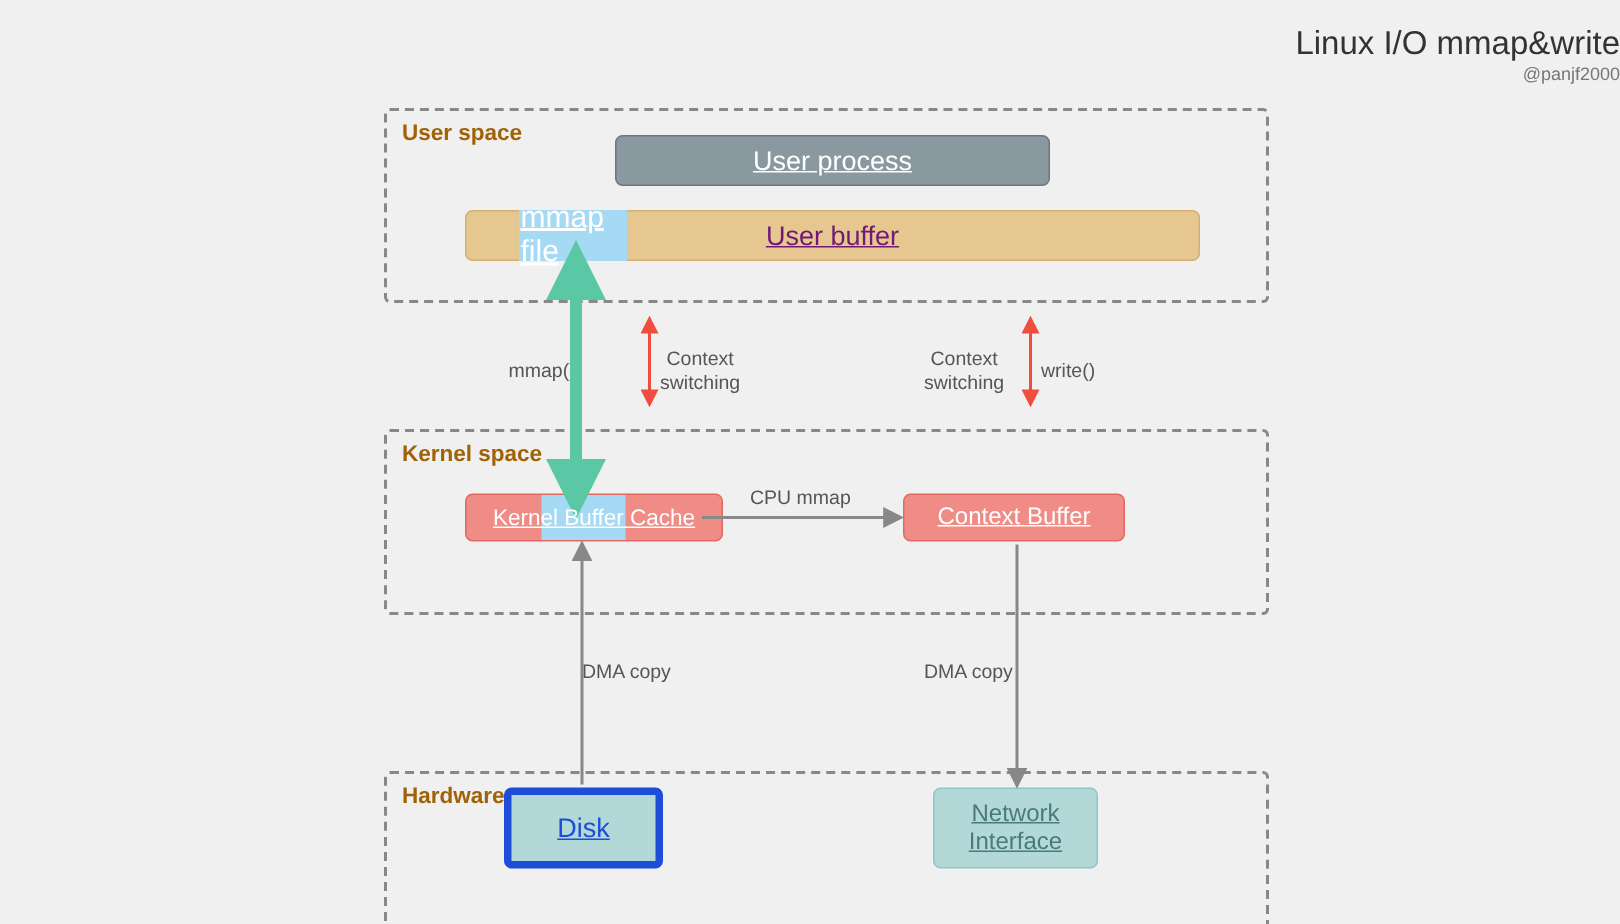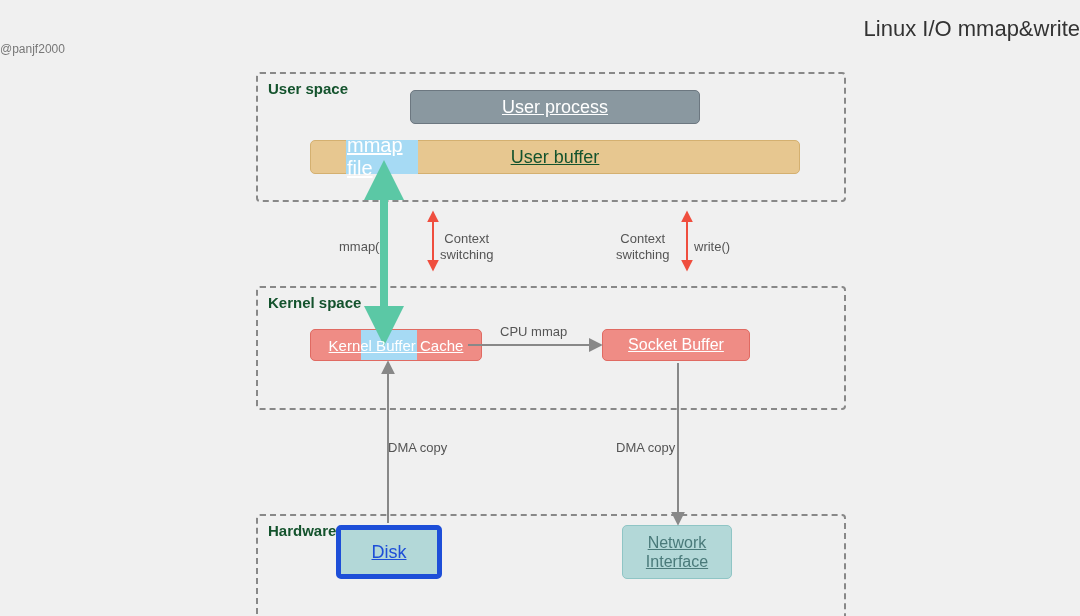--- a/index.html
+++ b/index.html
@@ -12,50 +12,50 @@
     color: #555;
   }
   .title {
     text-align: right;
     padding-top: 16px;
     font-size: 22px;
     font-weight: 400;
     color: #333;
   }
   .subtitle {
-    text-align: left;
+    text-align: right;
     font-size: 12px;
     color: #777;
   }
   .section {
     position: absolute;
     border: 2px dashed #888;
     border-radius: 4px;
   }
   .section-label {
     position: absolute;
     top: 6px;
     left: 10px;
     font-size: 15px;
-    color: #14532d;
+    color: #a16207;
     font-weight: 600;
   }
   .box {
     position: absolute;
     border-radius: 5px;
     display: flex;
     align-items: center;
     justify-content: center;
     font-size: 18px;
     color: #fff;
     font-weight: 400;
     text-decoration: underline;
   }
   .user-process { background: #8a98a0; border:1px solid #6c7780; }
-  .user-buffer  { background: #e7c790; border:1px solid #d4b070; color: #14532d; }
+  .user-buffer  { background: #e7c790; border:1px solid #d4b070; color: #701a75; }
   .mmap-file    { background: #a6daf4; border:1px solid #a6daf4; color:#fff; font-size:20px; }
   .kbc          { background: #ef8c85; border:1px solid #e06a62; font-size:15px; }
   .kbc-overlay  { background: #a6daf4; position:absolute; border-radius:0; }
   .socket       { background: #ef8c85; border:1px solid #e06a62; font-size:16px; }
   .disk         { background: #b3d8d8; border:5px solid #1d4ed8; color:#1d4ed8; font-size:18px; font-weight:500; }
   .nic          { background: #b3d8d8; border:1px solid #8fc5c5; color:#4a7a7a; font-size:16px; font-weight:500; text-align:center; line-height:1.2; }
   .label {
     position: absolute;
     font-size: 13px;
     color: #555;
@@ -84,21 +84,21 @@
 </div>
 <div class="box mmap-file" style="left:346px; top:140px; width:72px; height:34px; border-radius:0;">mmap file</div>
 
 <div class="section" style="left:256px; top:286px; width:590px; height:124px;">
   <div class="section-label">Kernel space</div>
 </div>
 <div class="box kbc" style="left:310px; top:329px; width:172px; height:32px;">
   <div class="kbc-overlay" style="left:50px; top:0; width:56px; height:30px;"></div>
   <span style="position:relative; z-index:2;">Kernel Buffer Cache</span>
 </div>
-<div class="box socket" style="left:602px; top:329px; width:148px; height:32px;">Socket Buffer</div>
+<div class="box socket" style="left:602px; top:329px; width:148px; height:32px;">Context Buffer</div>
 
 <div class="section" style="left:256px; top:478px; width:590px; height:124px;margin-top:36px;">
   <div class="section-label">Hardware</div>
 </div>
 <div class="box disk" style="left:336px; top:525px; width:106px; height:54px;">Disk</div>
 <div class="box nic" style="left:622px; top:525px; width:110px; height:54px; flex-direction:column;">
   <span>Network</span>
   <span>Interface</span>
 </div>
 

